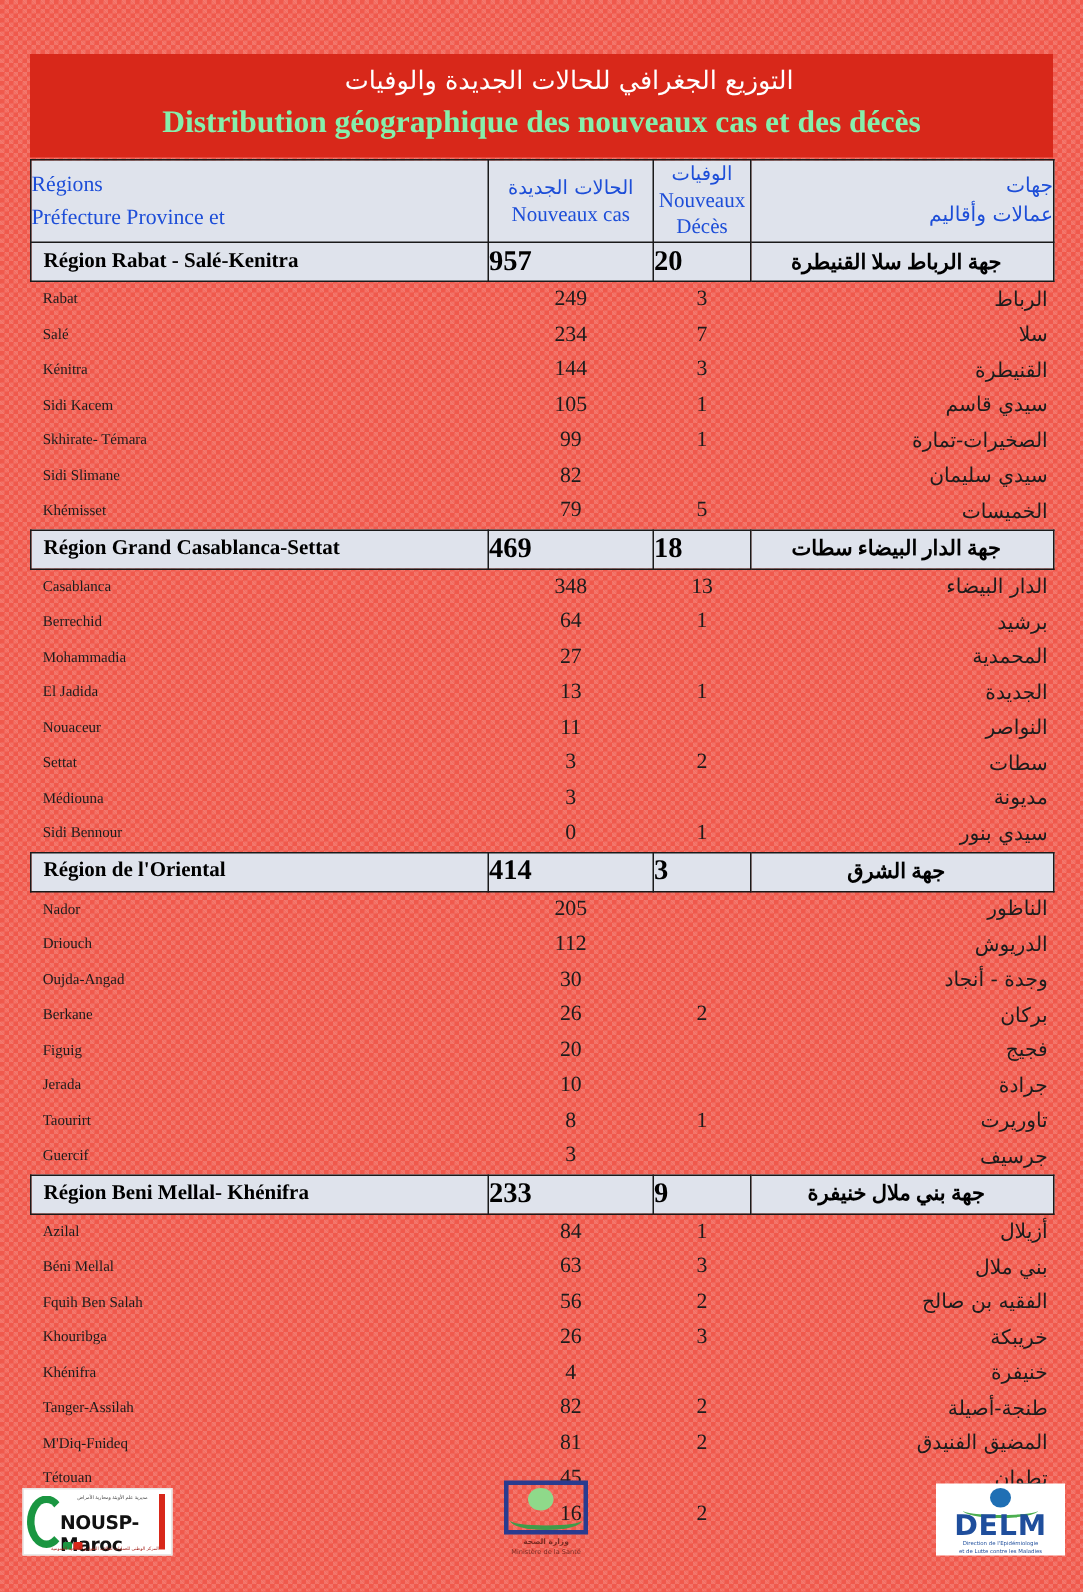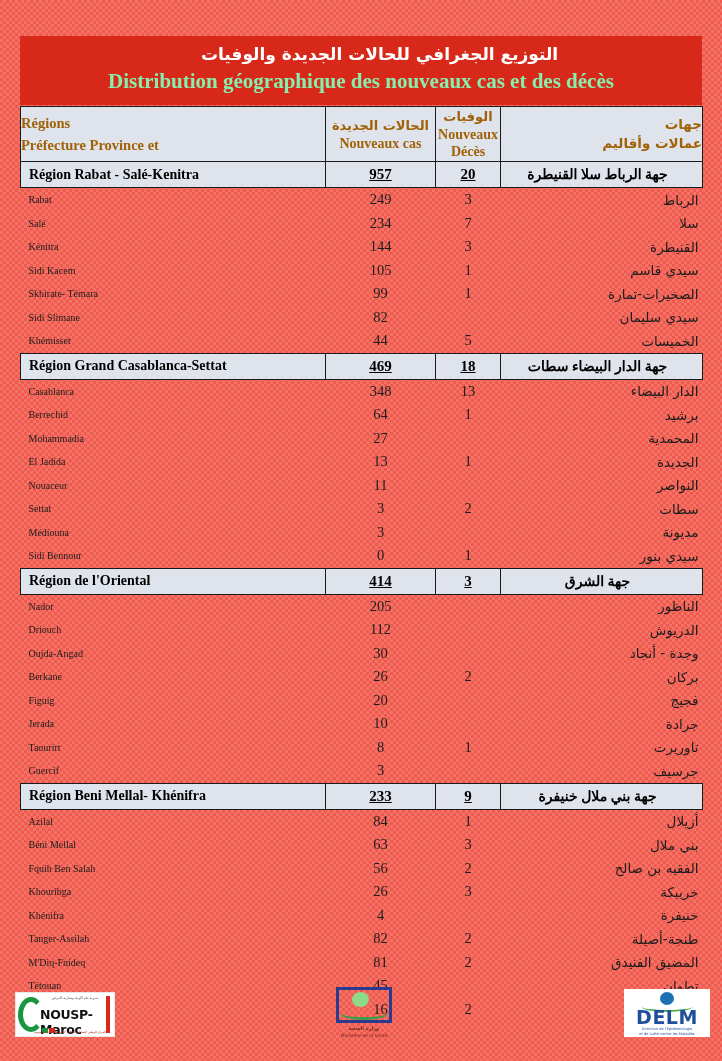--- a/index.html
+++ b/index.html
@@ -36,21 +36,21 @@
     width: 682px;
     background: #d8281a;
     padding: 6px 0 10px 0;
     box-sizing: border-box;
     text-align: center;
   }
   .title-ar {
     font-family: "DejaVu Sans", "Liberation Sans", sans-serif;
     direction: rtl;
     color: #ffffff;
-    font-weight: bold;
+    font-weight: normal;
     font-size: 17px;
     line-height: 24px;
     letter-spacing: 0.2px;
     margin-left: 37px;
   }
   .title-fr {
     color: #86efac;
     font-weight: bold;
     font-size: 21px;
     line-height: 28px;
@@ -78,22 +78,22 @@
     padding: 0;
     margin: 0;
     vertical-align: middle;
   }
 
   
   tr.head-row > td {
     background: #dfe3ec;
     border: 1.6px solid #1a1a1a;
     height: 54px;
-    font-weight: bold;
-    color: #a16207;
+    font-weight: normal;
+    color: #1d4ed8;
   }
   .hd-fr {
     text-align: left;
     padding-left: 8px;
     font-size: 14.5px;
     line-height: 22px;
   }
   .hd-line2 { display: block; }
   .hd-num {
     text-align: center;
@@ -125,23 +125,21 @@
     height: 25px;
     font-weight: bold;
     color: #000;
   }
   tr.region-row .r-fr {
     text-align: left;
     padding-left: 8px;
     font-size: 14px;
   }
   tr.region-row .r-num {
-    text-align: center;
-    font-size: 15px;
-    text-decoration: underline;
+    font-size: 19px;
   }
   tr.region-row .r-ar {
     font-family: Liberation Serif, serif;
     direction: rtl;
     text-align: center;
     padding-right: 8px;
     font-size: 14px;
   }
 
   
@@ -440,21 +438,21 @@
             <td class="d-ar">الصخيرات-تمارة</td>
           </tr>
           <tr class="data-row">
             <td class="d-fr">Sidi Slimane</td>
             <td class="d-num">82</td>
             <td class="d-num"></td>
             <td class="d-ar">سيدي سليمان</td>
           </tr>
           <tr class="data-row">
             <td class="d-fr">Khémisset</td>
-            <td class="d-num">44</td>
+            <td class="d-num">79</td>
             <td class="d-num">5</td>
             <td class="d-ar">الخميسات</td>
           </tr>
           <tr class="region-row">
             <td class="r-fr">Région Grand Casablanca-Settat</td>
             <td class="r-num">469</td>
             <td class="r-num">18</td>
             <td class="r-ar">جهة الدار البيضاء سطات</td>
           </tr>
           <tr class="data-row">

